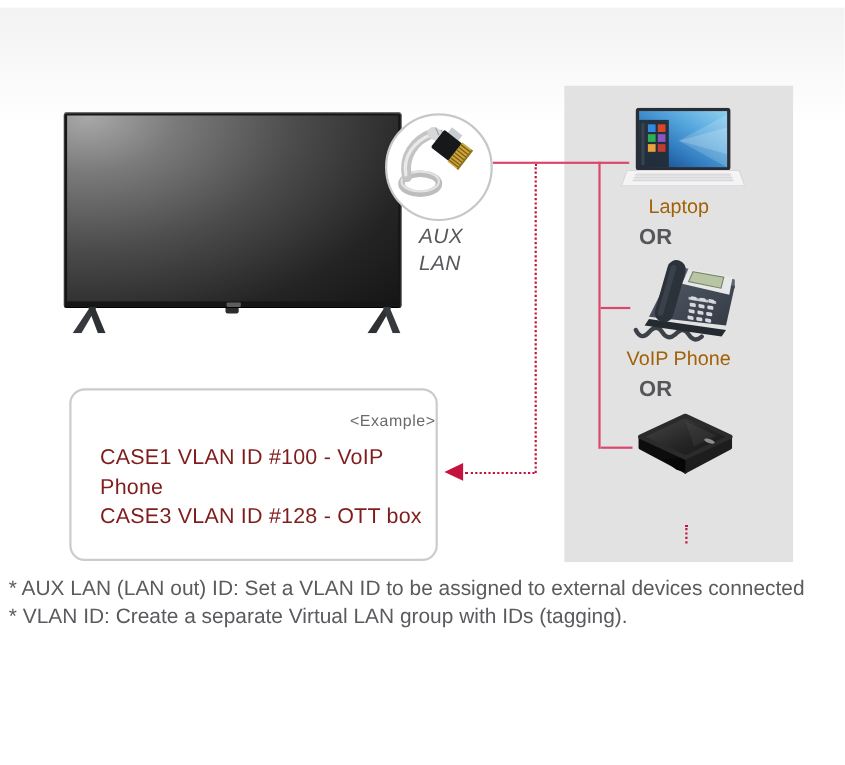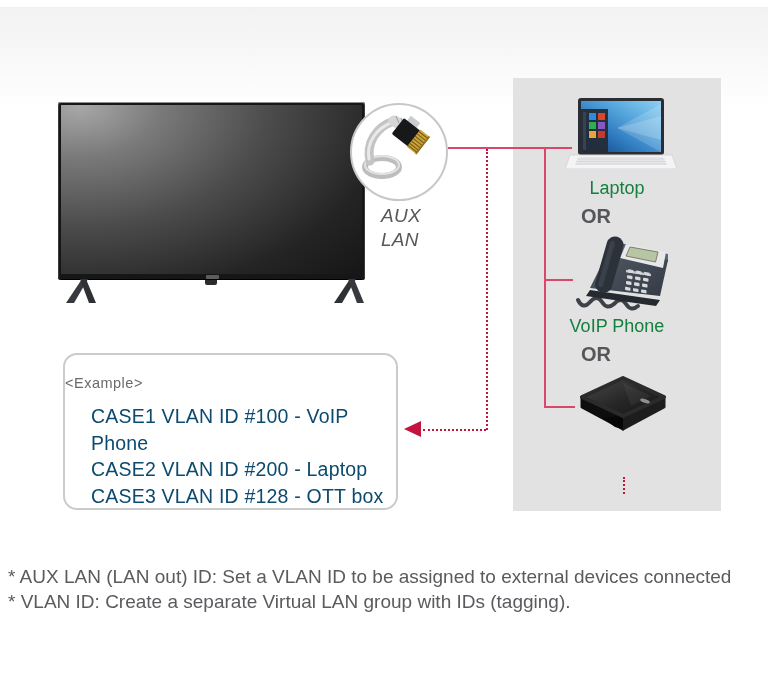--- a/index.html
+++ b/index.html
@@ -54,41 +54,41 @@
     border-right:17px solid #c3143f;
   }
   
   .panel {
     position:absolute; left:513px; top:78px; width:208px; height:433px;
     background:#e2e2e2; z-index:1;
   }
   .panel .dev-img { position:absolute; z-index:4; }
   .dev-label {
     position:absolute; left:0; width:208px; text-align:center; z-index:4;
-    font-size:18px; color:#15803d;
+    font-size:18px; color:#a16207;
   }
   .or-label {
     position:absolute; left:0; width:166px; text-align:center; z-index:4;
     font-size:20px; font-weight:bold; color:#55565a;
   }
   
   .example-box {
     position:absolute; left:63px; top:353px; width:335px; height:157px;
     background:#ffffff; border:2px solid #cbcbcb; border-radius:14px; z-index:2;
   }
   .example-title {
-    margin-top:20px; text-align:left; font-size:14.5px; color:#6a6a6a; letter-spacing:0.5px;
+    margin-top:20px; text-align:right; font-size:14.5px; color:#6a6a6a; letter-spacing:0.5px;
   }
   .example-list { margin:12px 0 0 26px; list-style:none; }
   .example-list li {
-    font-size:19.5px; line-height:26.5px; color:#0c4a6e; letter-spacing:0.2px;
+    font-size:19.5px; line-height:26.5px; color:#7f1d1d; letter-spacing:0.2px;
   }
   
   .footnotes {
-    position:absolute; left:8px; top:565px; width:756px; z-index:2;
+    position:absolute; left:8px; top:524px; width:756px; z-index:2;
     font-size:19px; line-height:24.5px; color:#5a5b5e;
   }
   .footnotes .indent { padding-left:23px; }
 </style>
 </head>
 <body>
 
 <div class="canvas">
 
   <div class="top-gradient"></div>
@@ -225,21 +225,20 @@
       <ellipse cx="72" cy="25" rx="5" ry="1.8" fill="#979ca1" opacity="0.9" transform="rotate(18 72 25)"></ellipse>
     </svg>
   </div>
 
   <div class="ln dot-v" style="left:623px; top:477px; height:17px;"></div>
 
   <div class="example-box">
     <div class="example-title">&lt;Example&gt;</div>
     <ul class="example-list">
       <li>CASE1 VLAN ID #100 - VoIP Phone</li>
-      <li>CASE2 VLAN ID #200 - Laptop</li>
       <li>CASE3 VLAN ID #128 - OTT box</li>
     </ul>
   </div>
 
   <div class="footnotes">
     <div>* AUX LAN (LAN out) ID: Set a VLAN ID to be assigned to external devices connected</div>
     <div>* VLAN ID: Create a separate Virtual LAN group with IDs (tagging).</div>
   </div>
 
 </div>

